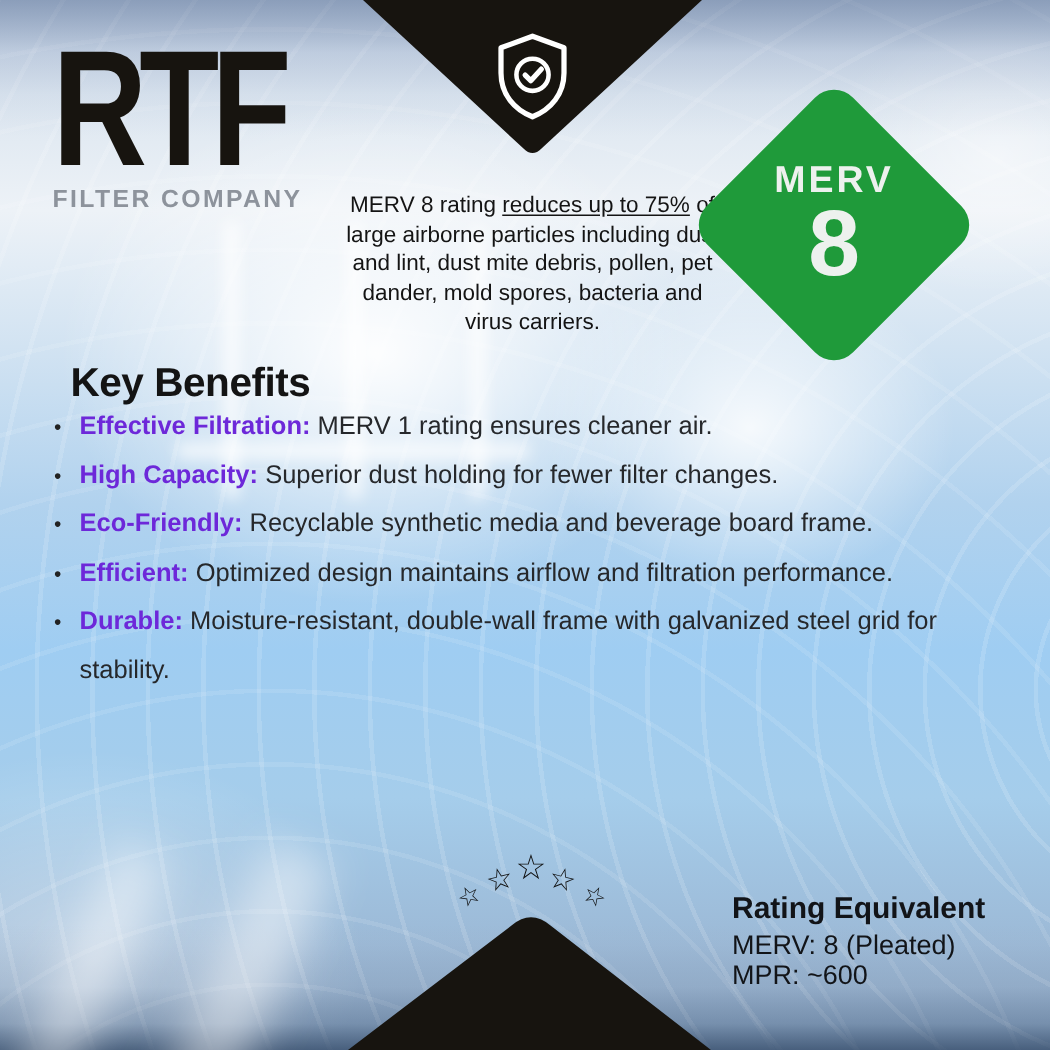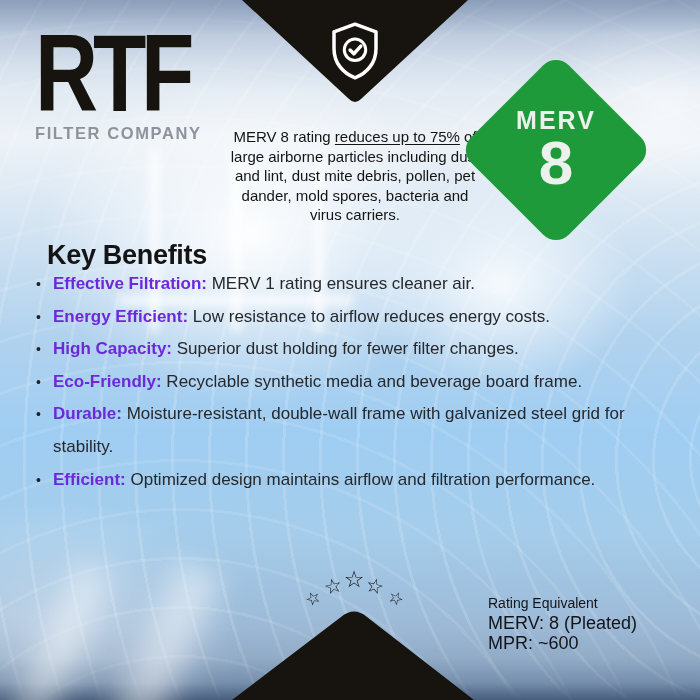--- a/index.html
+++ b/index.html
@@ -81,21 +81,21 @@
     position:absolute;color:#0e0e0e;font-weight:bold;
     font-family:"DejaVu Sans",sans-serif;transform:translate(-50%,-50%);
   }
   .star-1{left:313px;top:598px;font-size:17px;transform:translate(-50%,-50%) rotate(-28deg);}
   .star-2{left:333px;top:586px;font-size:20px;transform:translate(-50%,-50%) rotate(-14deg);}
   .star-3{left:354px;top:579px;font-size:23px;}
   .star-4{left:375px;top:586px;font-size:20px;transform:translate(-50%,-50%) rotate(14deg);}
   .star-5{left:396px;top:598px;font-size:17px;transform:translate(-50%,-50%) rotate(28deg);}
   
   .rating{position:absolute;left:488px;top:595px;z-index:2;color:#121418;}
-  .rating-title{font-size:14px;font-weight:normal;margin:0 0 3px 0;}
+  .rating-title{font-size:20px;font-weight:bold;margin:0 0 3px 0;}
   .rating-line{font-size:18px;line-height:19.8px;}
 </style>
 </head>
 <body>
 
 <div class="canvas">
 
   <div class="bg">
     <div class="win-bar wb-v1"></div>
     <div class="win-bar wb-v2"></div>
@@ -128,25 +128,24 @@
   <div class="diamond">
     <div class="diamond-content">
       <span class="diamond-merv">MERV</span>
       <span class="diamond-num">8</span>
     </div>
   </div>
 
   <h1 class="kb-title">Key Benefits</h1>
   <ul class="benefits">
     <li><b>Effective Filtration:</b><span> MERV 1 rating ensures cleaner air.</span></li>
-    <li><b>Energy Efficient:</b><span> Low resistance to airflow reduces energy costs.</span></li>
     <li><b>High Capacity:</b><span> Superior dust holding for fewer filter changes.</span></li>
     <li><b>Eco-Friendly:</b><span> Recyclable synthetic media and beverage board frame.</span></li>
+    <li><b>Efficient:</b><span> Optimized design maintains airflow and filtration performance.</span></li>
     <li><b>Durable:</b><span> Moisture-resistant, double-wall frame with galvanized steel grid for stability.</span></li>
-    <li><b>Efficient:</b><span> Optimized design maintains airflow and filtration performance.</span></li>
   </ul>
 
   <div class="stars">
     <span class="star star-1">☆</span>
     <span class="star star-2">☆</span>
     <span class="star star-3">☆</span>
     <span class="star star-4">☆</span>
     <span class="star star-5">☆</span>
   </div>
 

